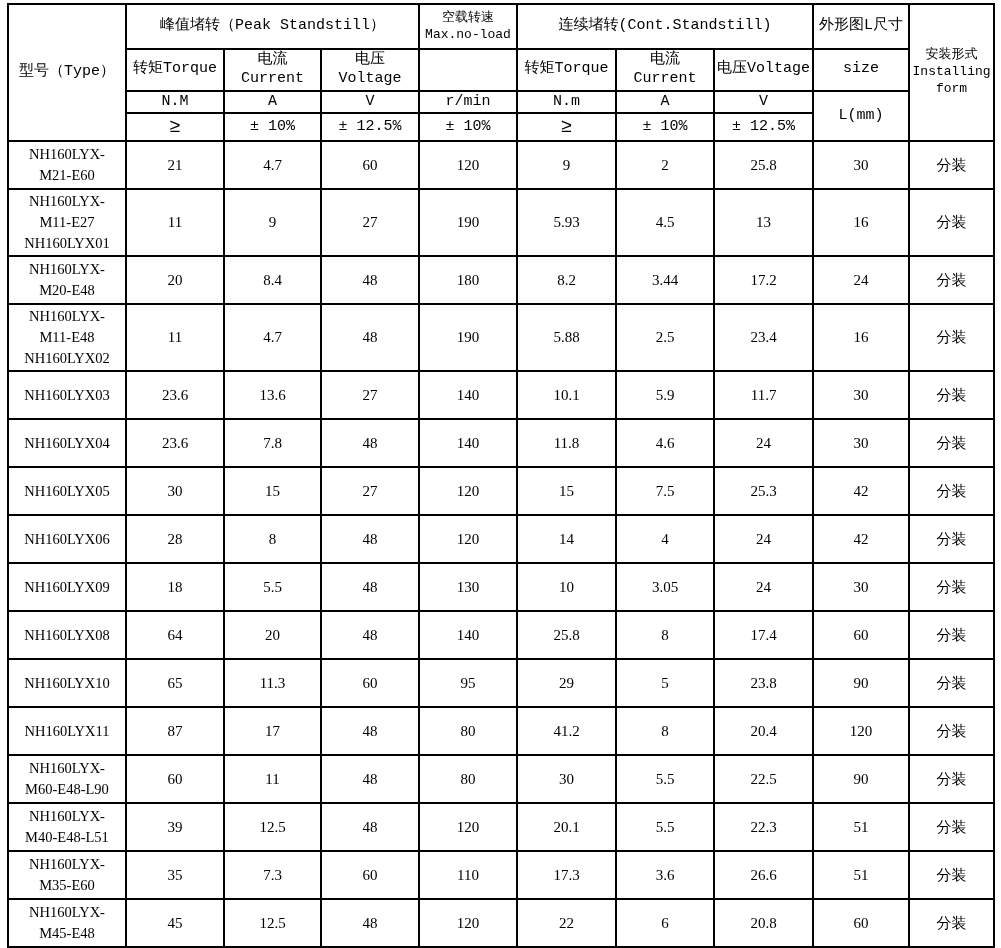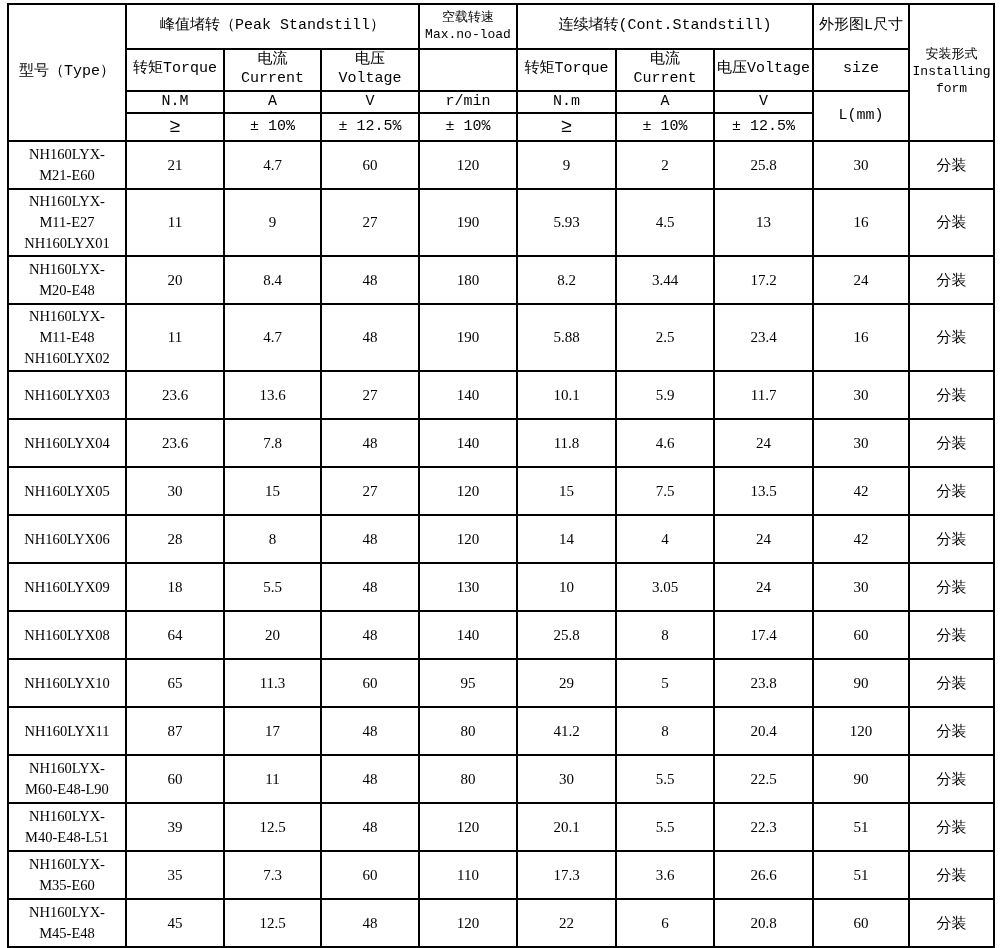--- a/index.html
+++ b/index.html
@@ -188,21 +188,21 @@
     <td class="c-install">分装</td>
   </tr>
         <tr>
     <td class="c-type">NH160LYX05</td>
     <td>30</td>
     <td>15</td>
     <td>27</td>
     <td>120</td>
     <td>15</td>
     <td>7.5</td>
-    <td>13.5</td>
+    <td>25.3</td>
     <td>42</td>
     <td class="c-install">分装</td>
   </tr>
         <tr>
     <td class="c-type">NH160LYX06</td>
     <td>28</td>
     <td>8</td>
     <td>48</td>
     <td>120</td>
     <td>14</td>

